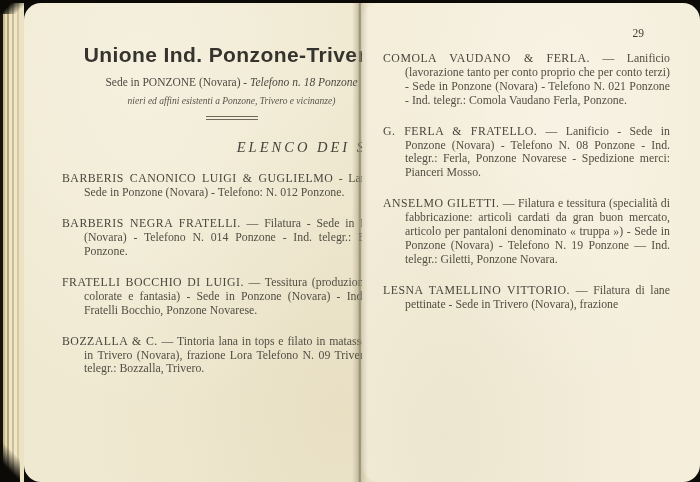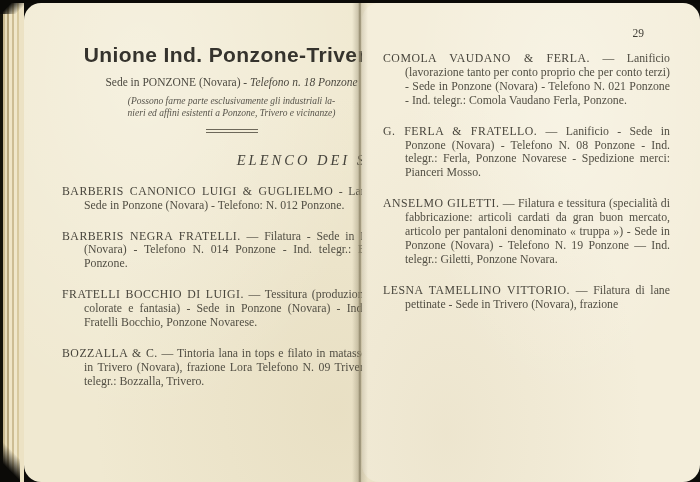--- a/index.html
+++ b/index.html
@@ -80,21 +80,20 @@
 
   <div class="edge-top"></div>
   <div class="edge-left-stack"></div>
   <div class="corner-tl"></div>
   <div class="corner-bl"></div>
 
   <div class="page left-page">
     <h1 class="title">Unione Ind. Ponzone-Trivero</h1>
     <div class="subtitle"><span>Sede in PONZONE (Novara) - </span><span class="it">Telefono n. 18 Ponzone</span></div>
     <div class="note">
-      <div>(Possono farne parte esclusivamente gli industriali la-</div>
       <div>nieri ed affini esistenti a Ponzone, Trivero e vicinanze)</div>
     </div>
     <div class="rule-double"></div>
     <h2 class="section-heading">ELENCO DEI SOCI</h2>
     <div class="entries">
       <p class="entry"><span class="entry-name">BARBERIS CANONICO LUIGI &amp; GUGLIELMO</span> <span class="entry-text">- Lanificio - Sede in Ponzone (Novara) - Telefono: N. 012 Ponzone.</span></p>
       <p class="entry"><span class="entry-name">BARBERIS NEGRA FRATELLI.</span> <span class="entry-text">— Filatura - Sede in Ponzone (Novara) - Telefono N. 014 Ponzone - Ind. telegr.: Barberis, Ponzone.</span></p>
       <p class="entry"><span class="entry-name">FRATELLI BOCCHIO DI LUIGI.</span> <span class="entry-text">— Tessitura (produzione saglie colorate e fantasia) - Sede in Ponzone (Novara) - Ind telegr.: Fratelli Bocchio, Ponzone Novarese.</span></p>
       <p class="entry"><span class="entry-name">BOZZALLA &amp; C.</span> <span class="entry-text">— Tintoria lana in tops e filato in matasse - Sede in Trivero (Novara), frazione Lora Telefono N. 09 Trivero - Ind. telegr.: Bozzalla, Trivero.</span></p>
     </div>

